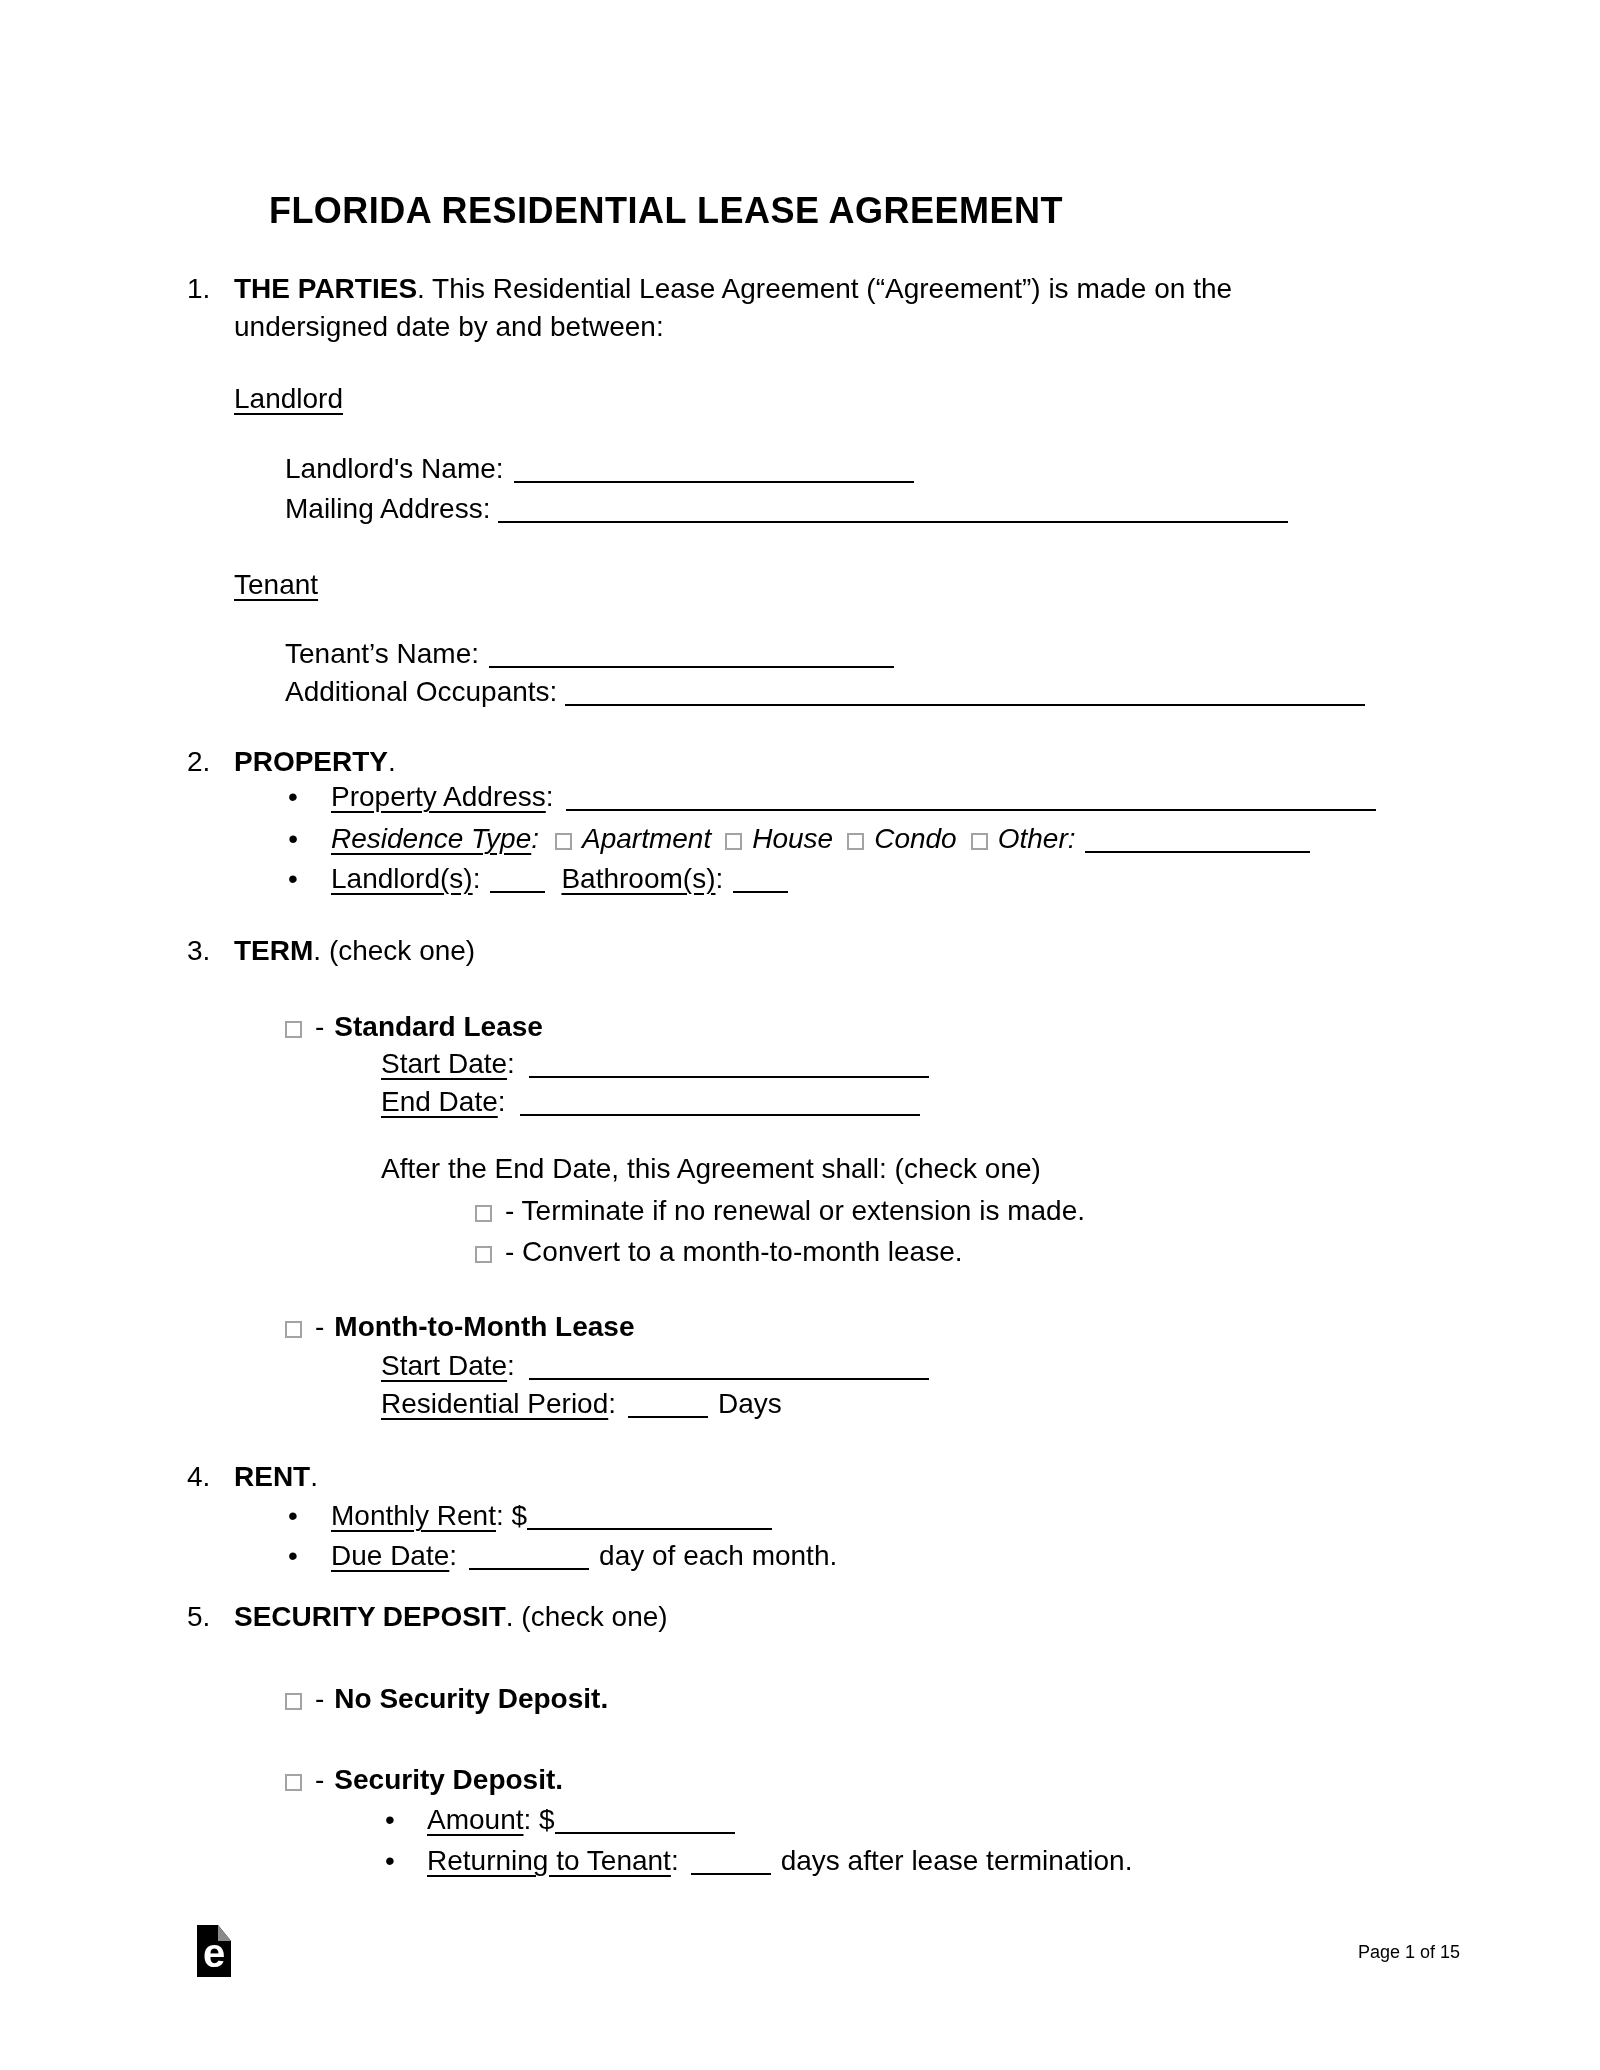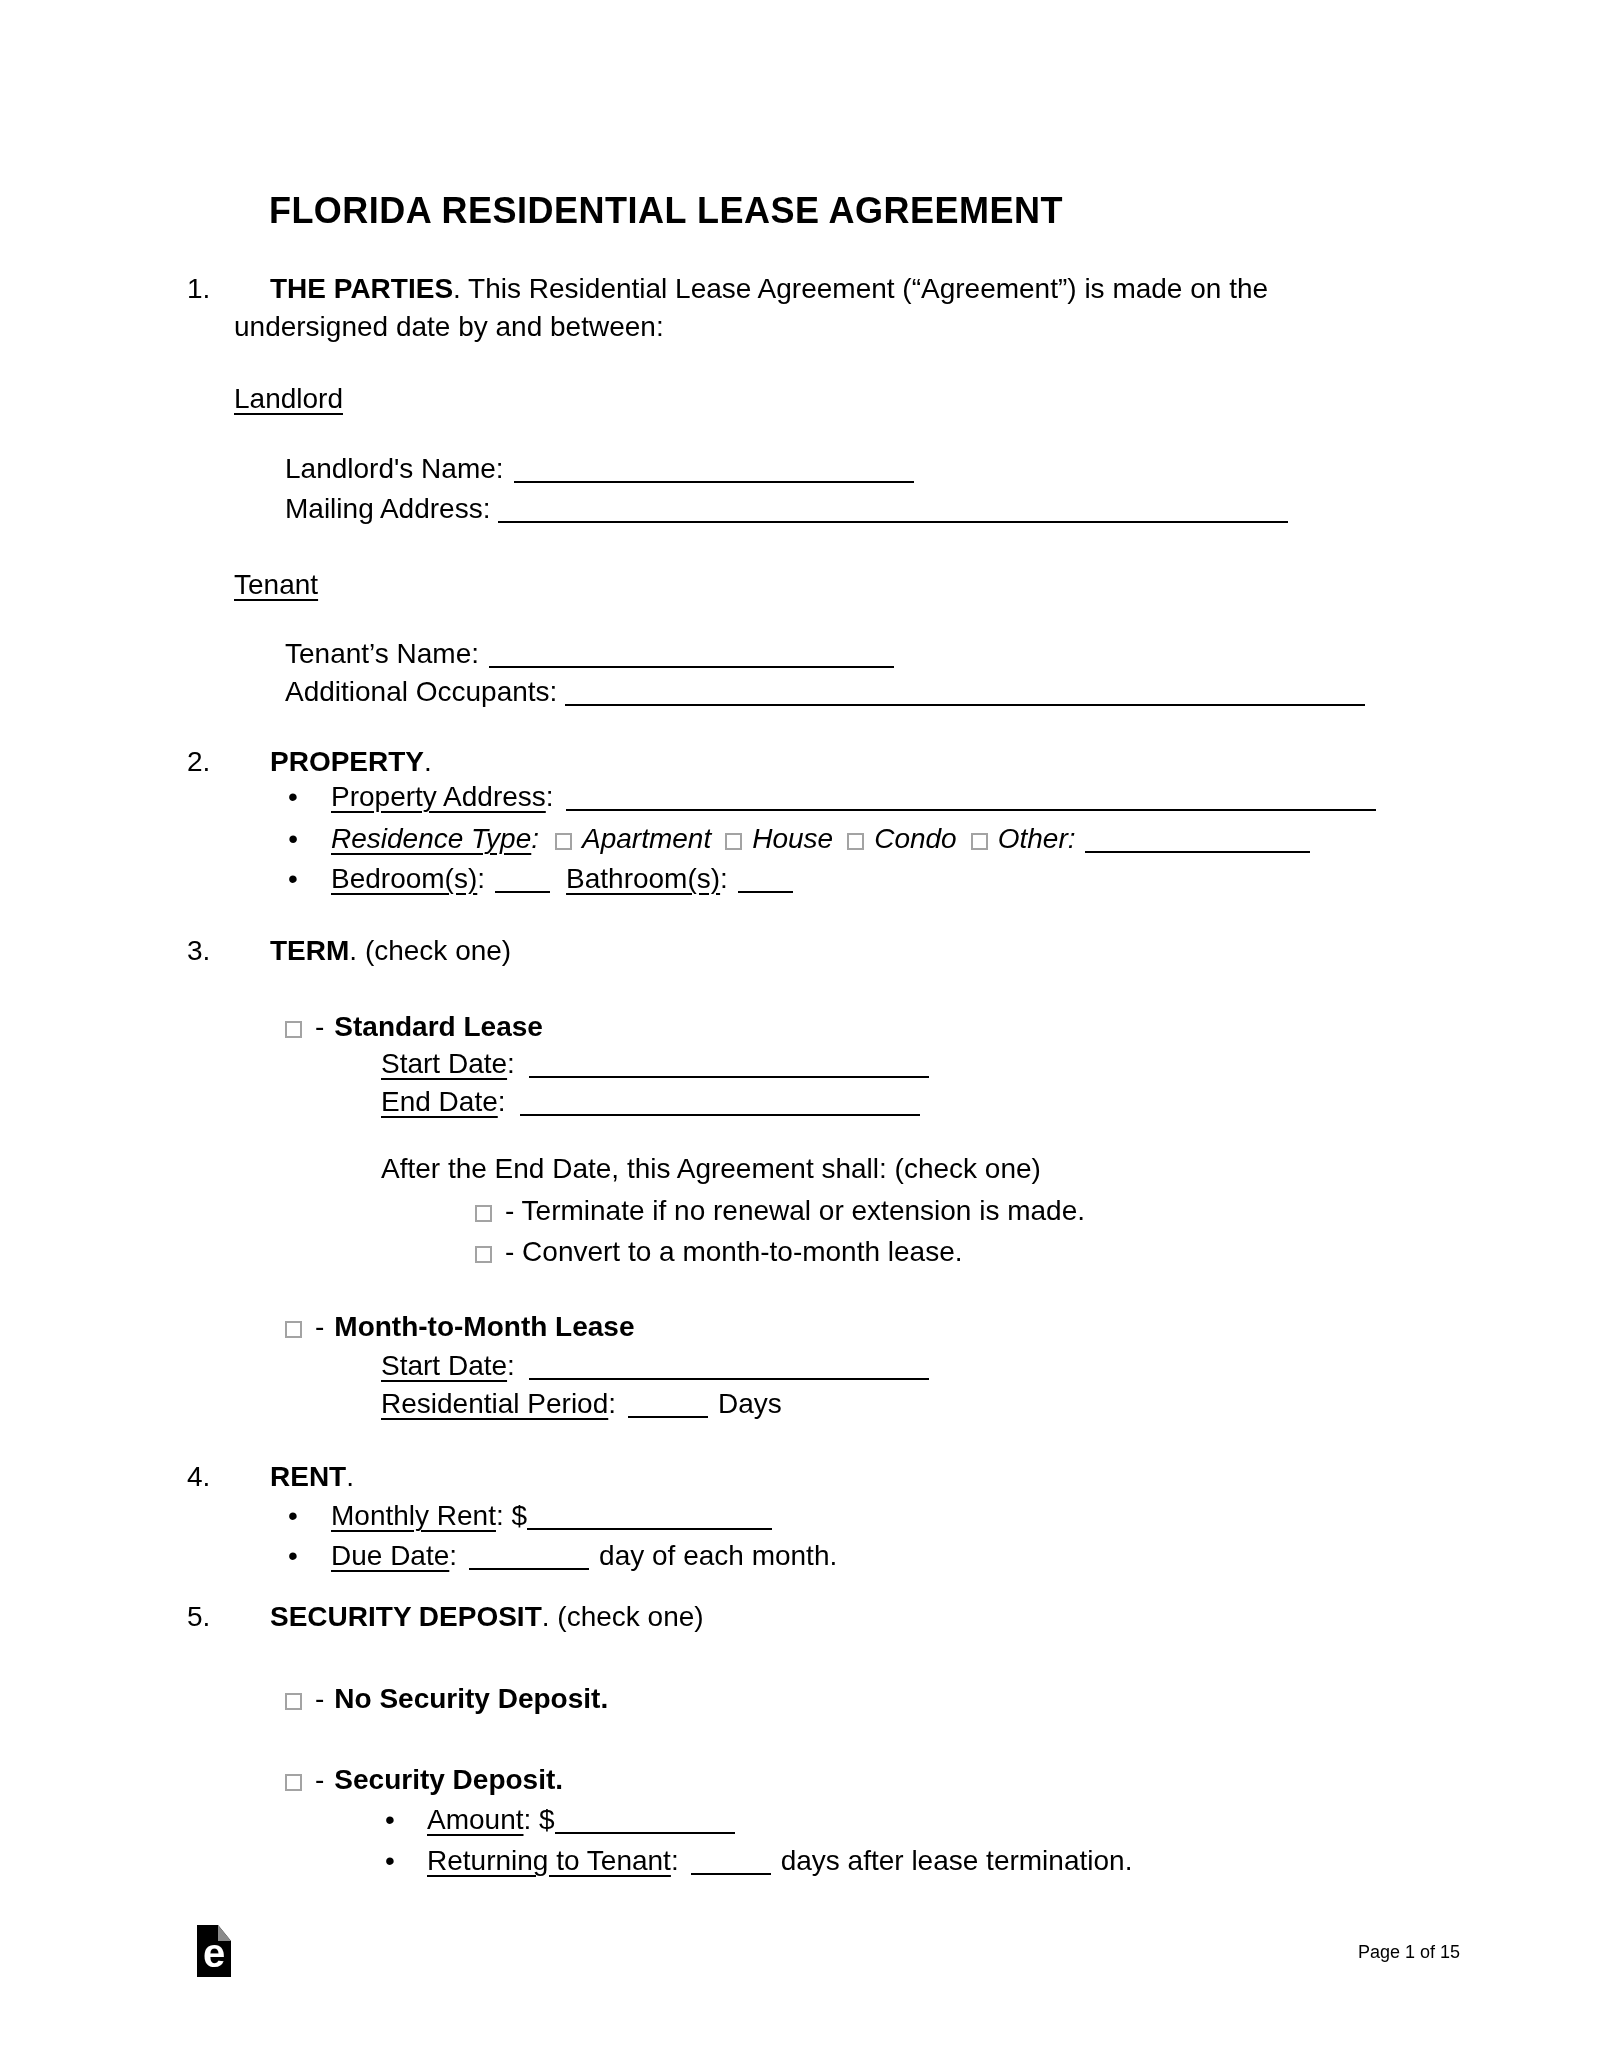--- a/index.html
+++ b/index.html
@@ -6,21 +6,21 @@
   .page{
     position:relative;width:1600px;height:2070px;background:#ffffff;
     font-family:"Liberation Sans", sans-serif;font-size:28px;line-height:38px;color:#000;
     overflow:hidden;
   }
   .line{position:absolute;white-space:nowrap;}
   .title{
     position:absolute;left:0;top:189px;width:1332px;text-align:center;
     font-size:36px;font-weight:bold;line-height:44px;letter-spacing:0.5px;
   }
-  .b{font-weight:bold;margin-left:36px;}
+  .b{font-weight:bold;}
   .ul{text-decoration:underline;text-decoration-thickness:2px;text-underline-offset:5px;}
   .numcol{display:inline-block;width:47px;}
   .bulcol{display:inline-block;width:43px;}
   .bulcol3{display:inline-block;width:42px;}
   .bl{
     display:inline-block;height:0;border-bottom:2px solid #000;
     position:relative;top:5px;
   }
   .cb{
     display:inline-block;width:17px;height:17px;box-sizing:border-box;
@@ -92,21 +92,21 @@
   <div class="line" style="left:187px;top:743px;">
     <span class="numcol">2.</span><span class="b">PROPERTY</span><span>.</span>
   </div>
   <div class="line" style="left:288px;top:778px;">
     <span class="bulcol">•</span><span class="ul">Property Address</span><span>:</span><span class="bl ml12" style="width:810px;"></span>
   </div>
   <div class="line" style="left:288px;top:820px;font-style:italic;">
     <span class="bulcol">•</span><span class="ul">Residence Type</span><span>:</span><span class="cb ml16"></span><span class="cblabel">Apartment</span><span class="cb ml14"></span><span class="cblabel">House</span><span class="cb ml14"></span><span class="cblabel">Condo</span><span class="cb ml14"></span><span class="cblabel">Other:</span><span class="bl ml10" style="width:225px;"></span>
   </div>
   <div class="line" style="left:288px;top:860px;">
-    <span class="bulcol">•</span><span class="ul">Bedroom(s)</span><span>:</span><span class="bl ml10" style="width:55px;"></span><span class="ul ml16">Bathroom(s)</span><span>:</span><span class="bl ml10" style="width:55px;"></span>
+    <span class="bulcol">•</span><span class="ul">Landlord(s)</span><span>:</span><span class="bl ml10" style="width:55px;"></span><span class="ul ml16">Bathroom(s)</span><span>:</span><span class="bl ml10" style="width:55px;"></span>
   </div>
 
   <div class="line" style="left:187px;top:932px;">
     <span class="numcol">3.</span><span class="b">TERM</span><span>. (check one)</span>
   </div>
 
   <div class="line" style="left:285px;top:1008px;">
     <span class="cb"></span><span class="dash">-</span><span class="b cblabel">Standard Lease</span>
   </div>
   <div class="line" style="left:381px;top:1045px;">

